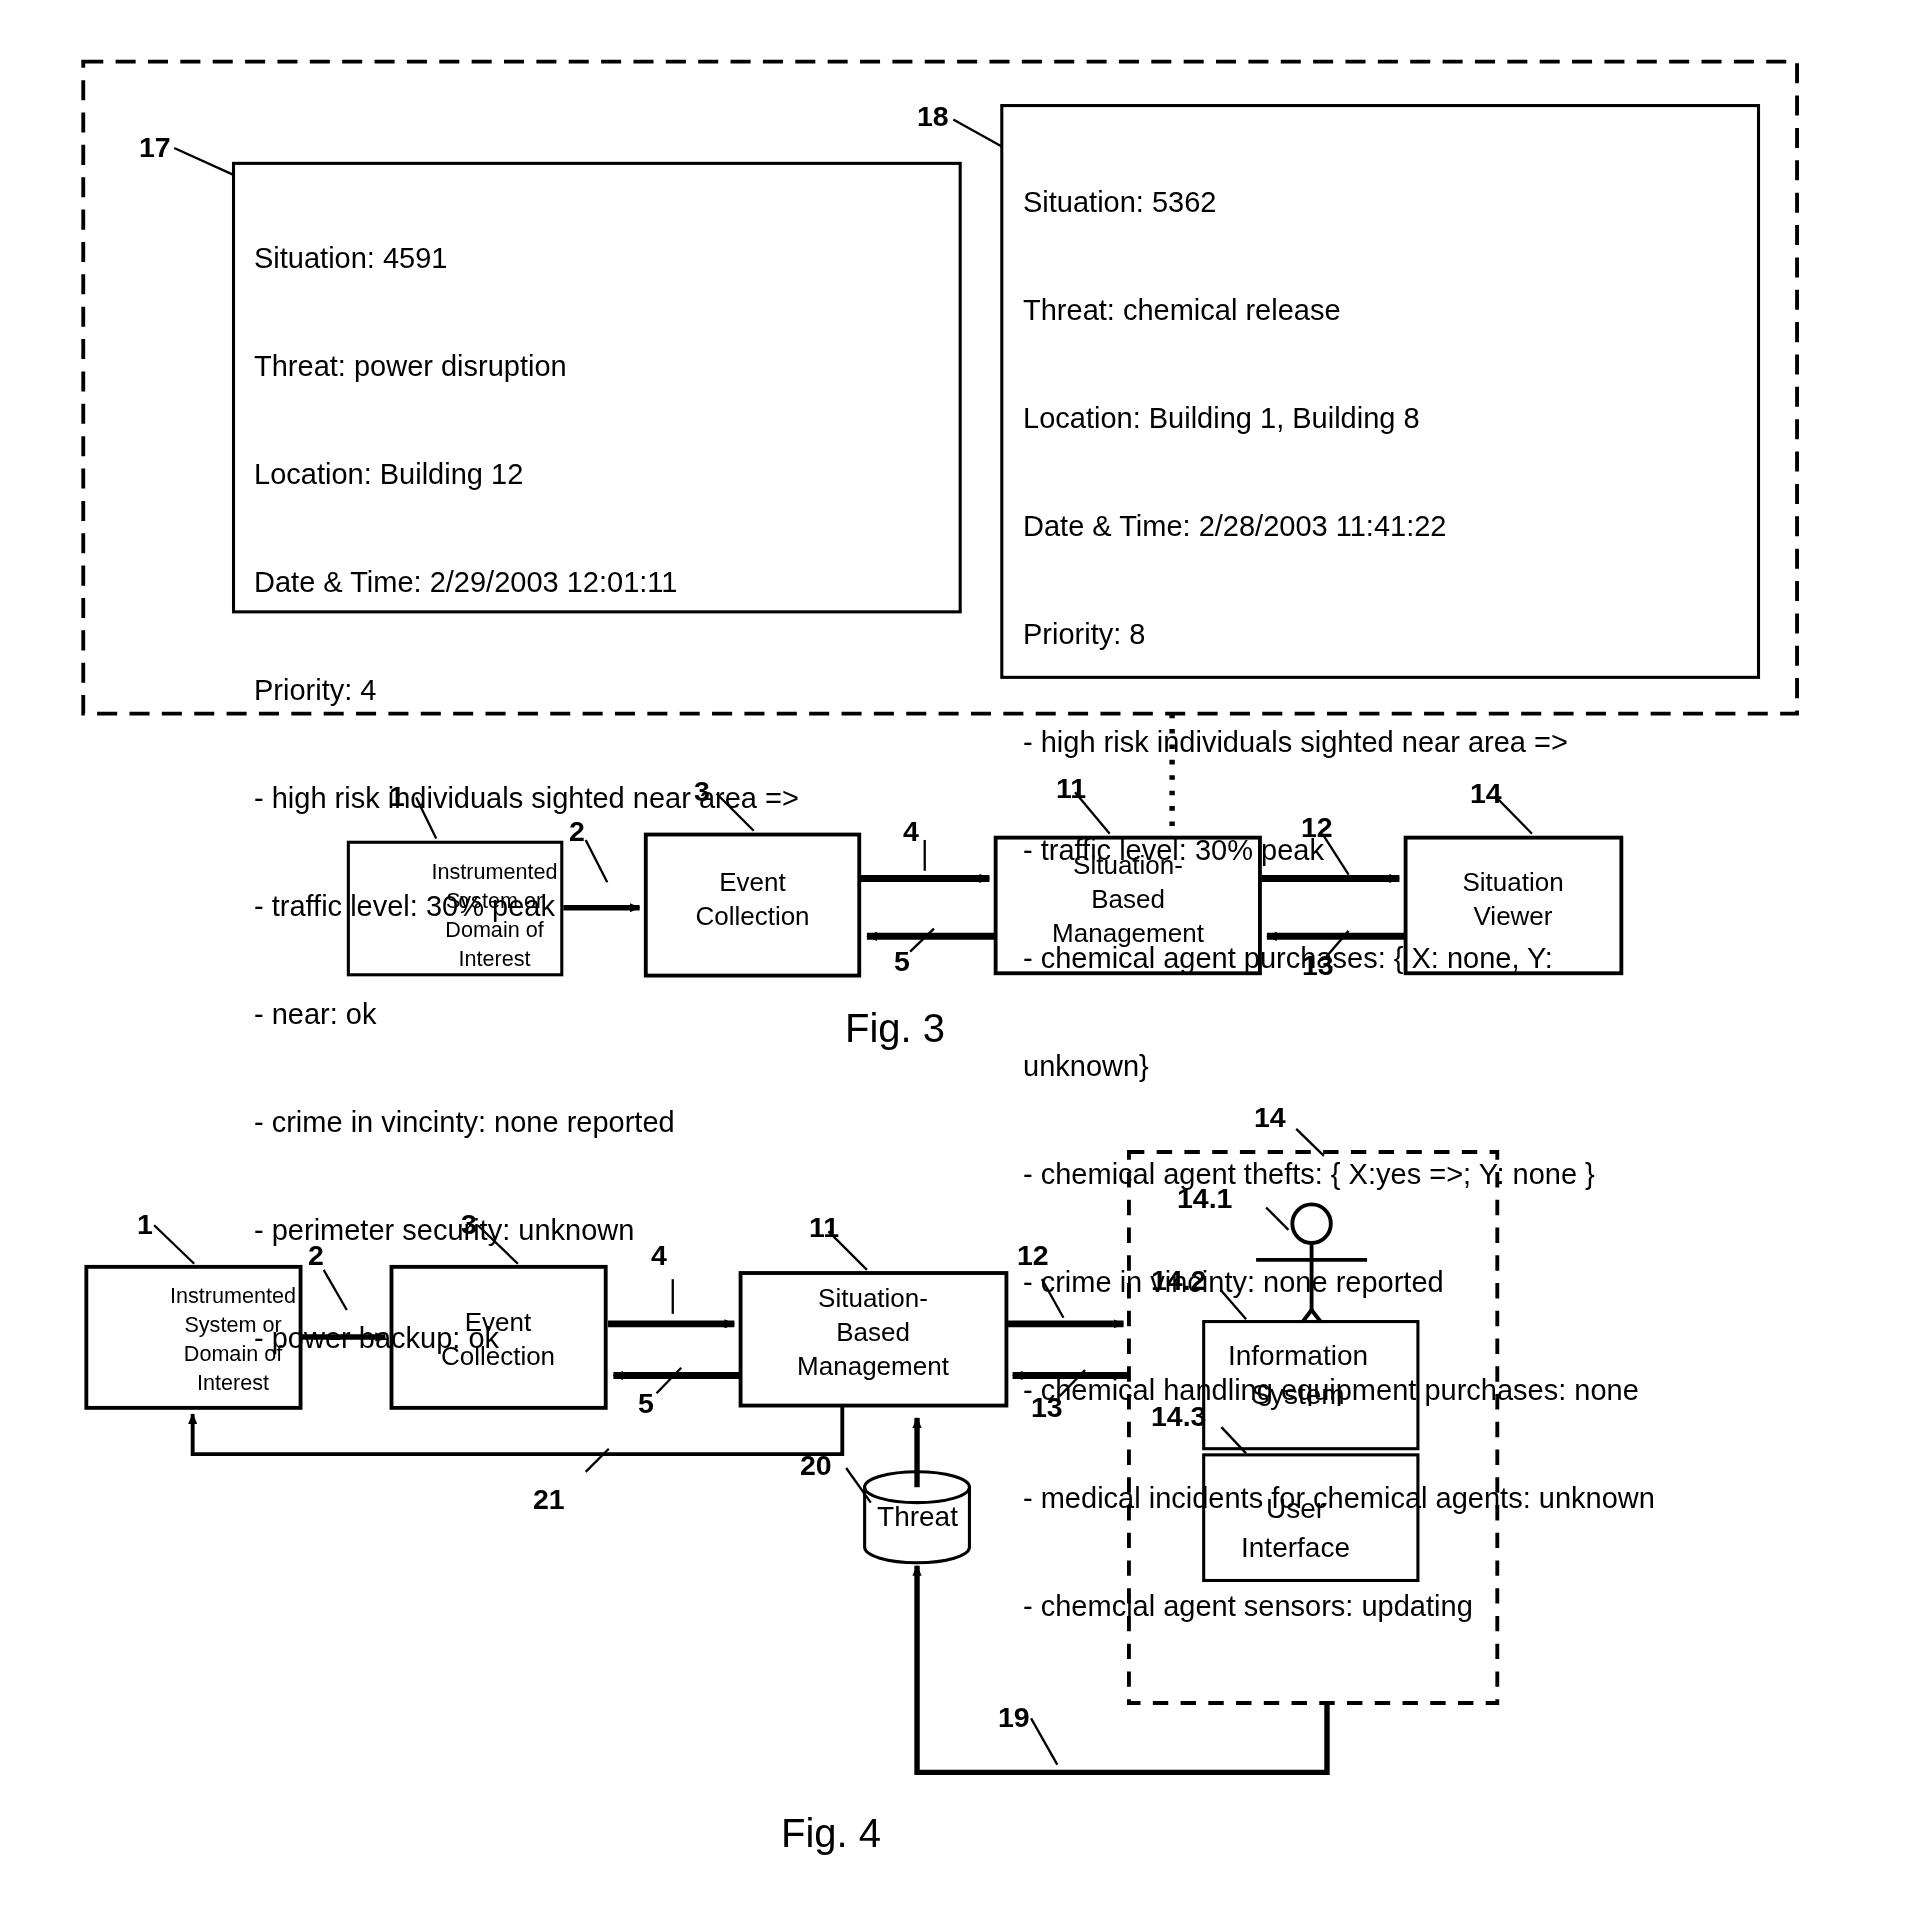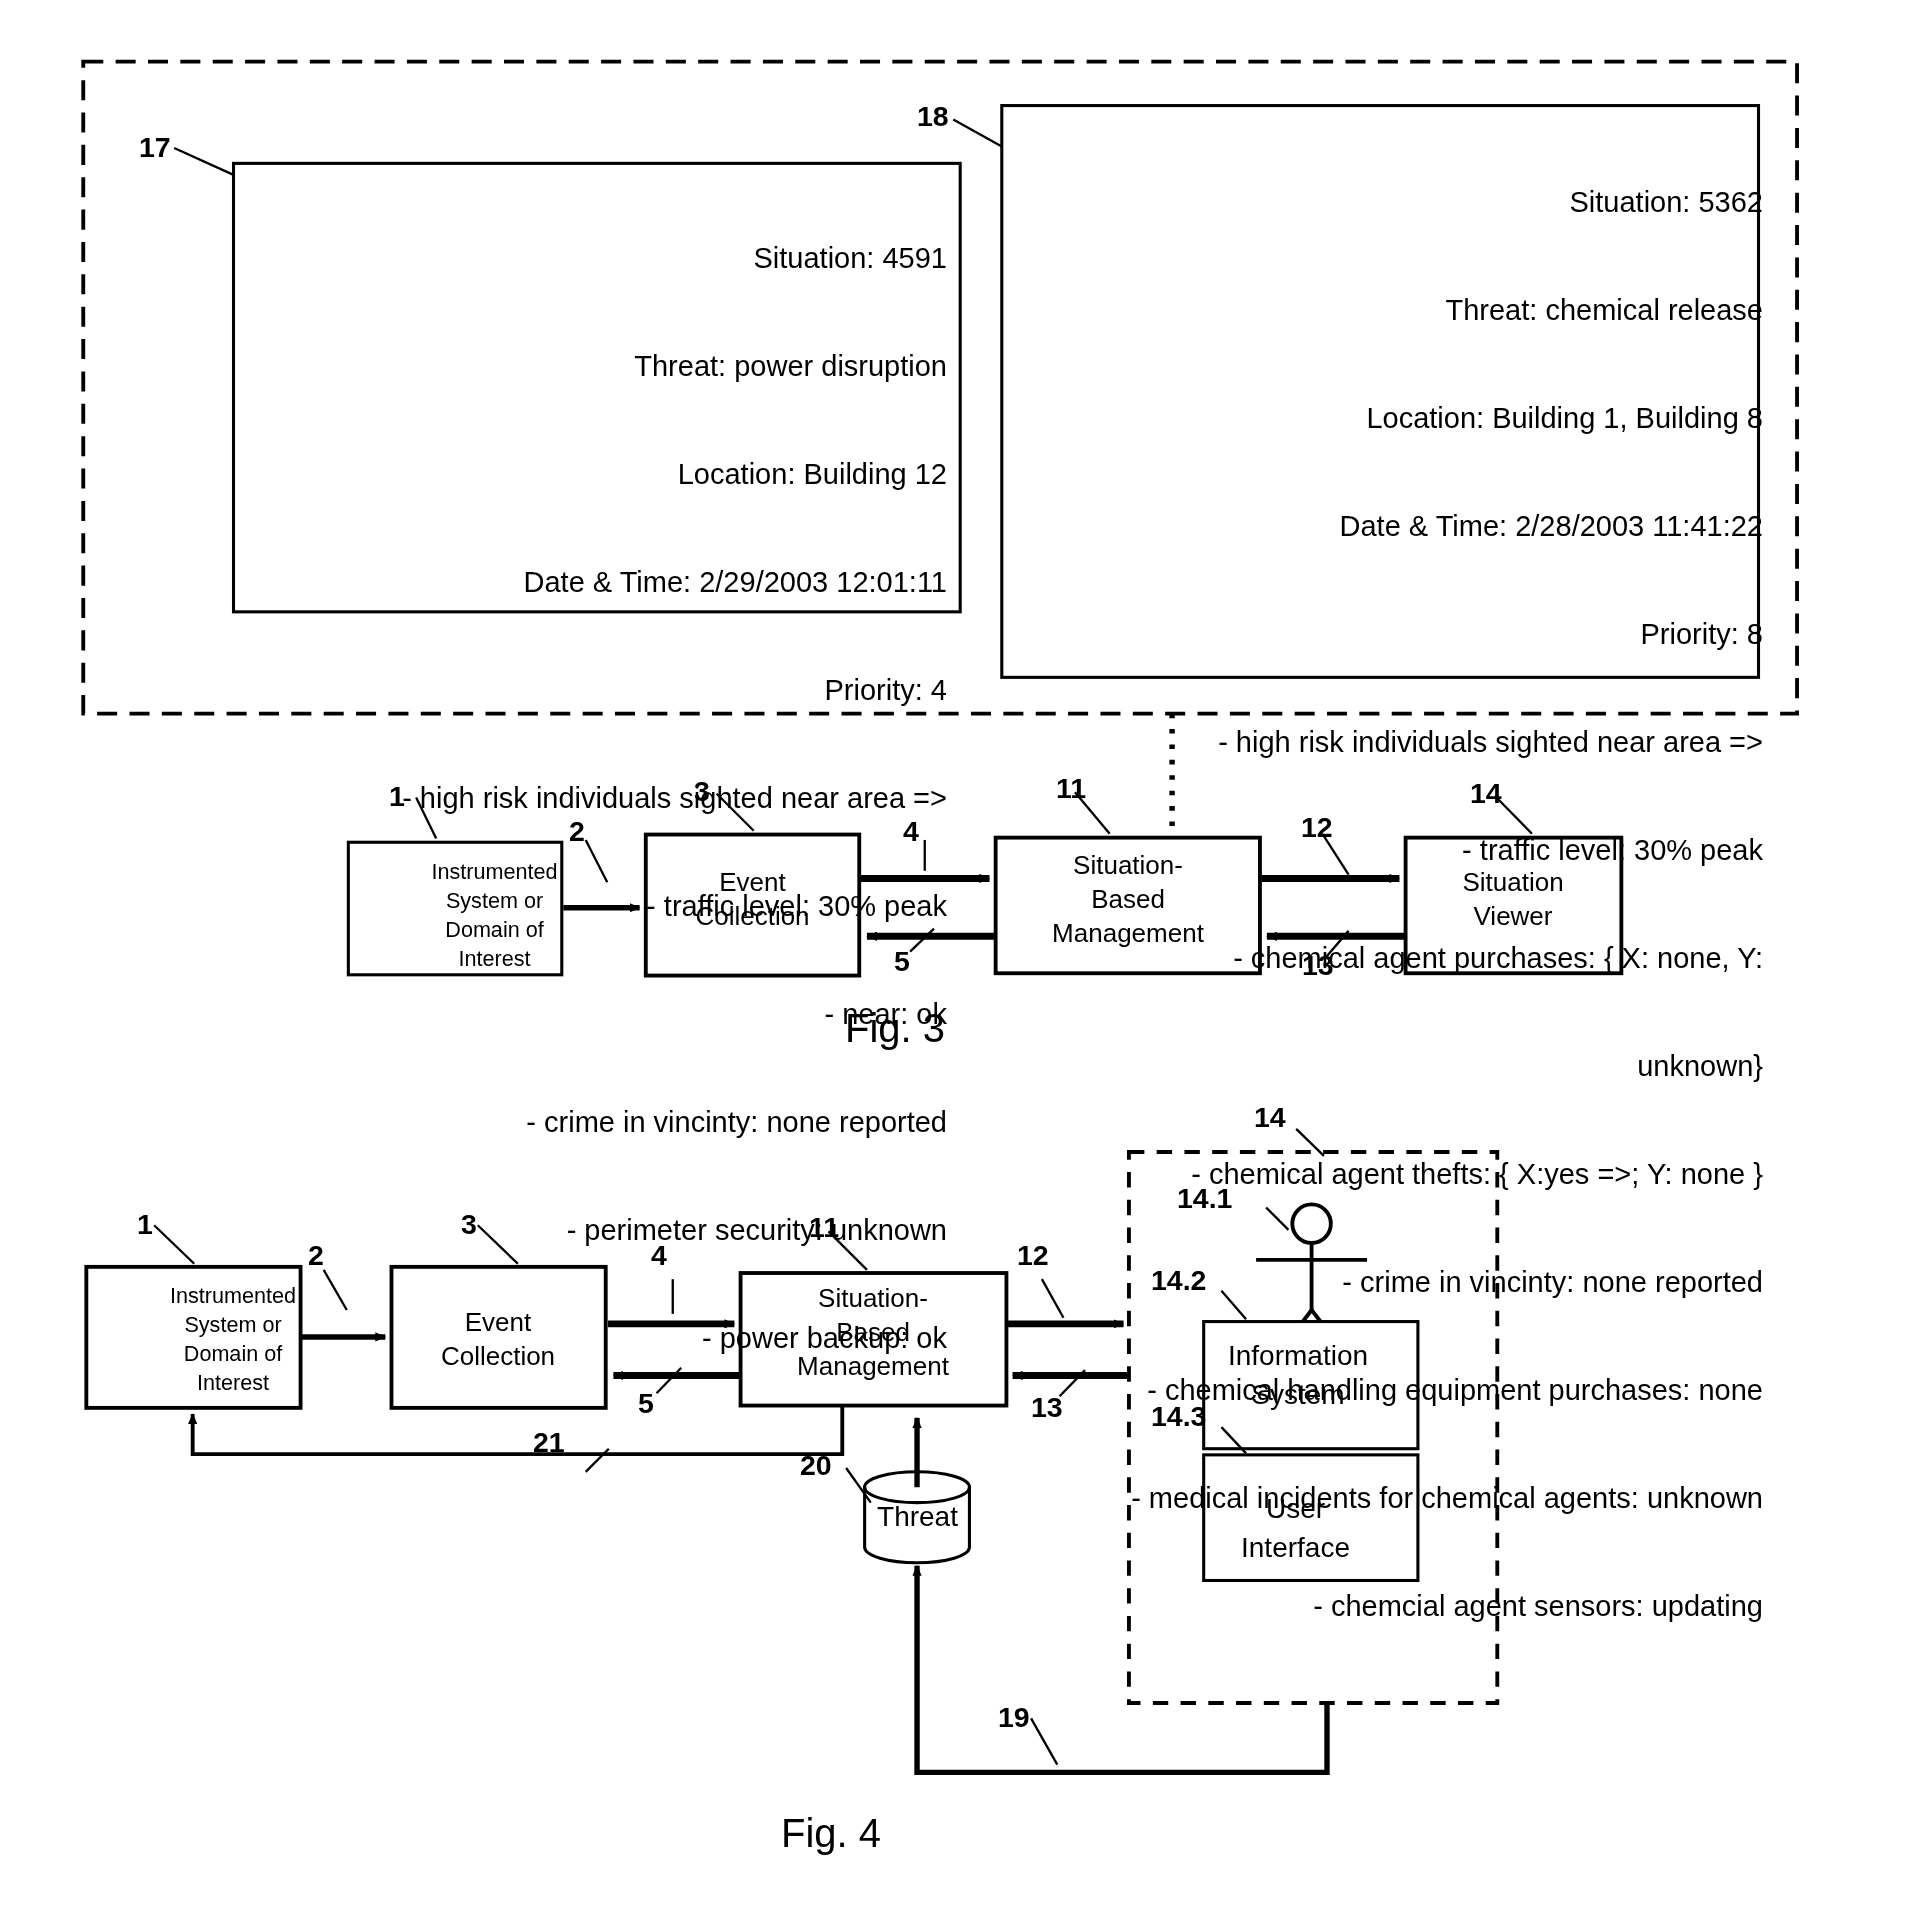--- a/index.html
+++ b/index.html
@@ -7,21 +7,21 @@
   #stage{position:relative;width:1925px;height:1918px;overflow:hidden;background:#fff;}
   svg.layer{position:absolute;left:0;top:0;width:1925px;height:1918px;}
   .txt{position:absolute;white-space:pre;color:#000;font-family:"Liberation Sans",sans-serif;}
   .ref{font-weight:bold;font-size:28.5px;letter-spacing:0px;}
   .detail{font-size:29px;line-height:36px;}
   .boxlabel{font-size:26px;line-height:34px;text-align:center;}
   .boxlabel.small{font-size:21.6px;line-height:29px;margin-left:40px;}
   .figcap{font-size:40px;}
   .celllabel{font-size:28px;line-height:39px;text-align:center;}
   .policylabel{font-size:28px;}
-  .detailbox{position:absolute;text-align:right;}
+  .detailbox{position:absolute;}
 </style>
 </head>
 <body>
 
 <div id="stage">
 
   <svg class="layer" viewBox="0 0 2498 2489">
     <defs>
       <marker id="ah" markerWidth="14" markerHeight="12" refX="13" refY="6" orient="auto" markerUnits="userSpaceOnUse">
         <path d="M0,0 L14,6 L0,12 z" fill="#000"></path>
@@ -192,18 +192,18 @@
   <div class="txt ref" style="left:1151px;top:1400px;">14.3</div>
   <div class="txt ref" style="left:1254px;top:1101px;">14</div>
   <div class="txt ref" style="left:1177px;top:1182px;">14.1</div>
 
   <div class="txt ref" style="left:308px;top:1239px;">2</div>
   <div class="txt ref" style="left:651px;top:1239px;">4</div>
   <div class="txt ref" style="left:638px;top:1387px;">5</div>
   <div class="txt ref" style="left:1017px;top:1239px;">12</div>
   <div class="txt ref" style="left:1031px;top:1391px;">13</div>
   <div class="txt ref" style="left:998px;top:1701px;">19</div>
-  <div class="txt ref" style="left:533px;top:1426px;">21</div>
+  <div class="txt ref" style="left:533px;top:1483px;">21</div>
 
   <div class="txt figcap" style="left:781px;top:1811px;">Fig. 4</div>
 
 </div>
 
 
 </body></html>

